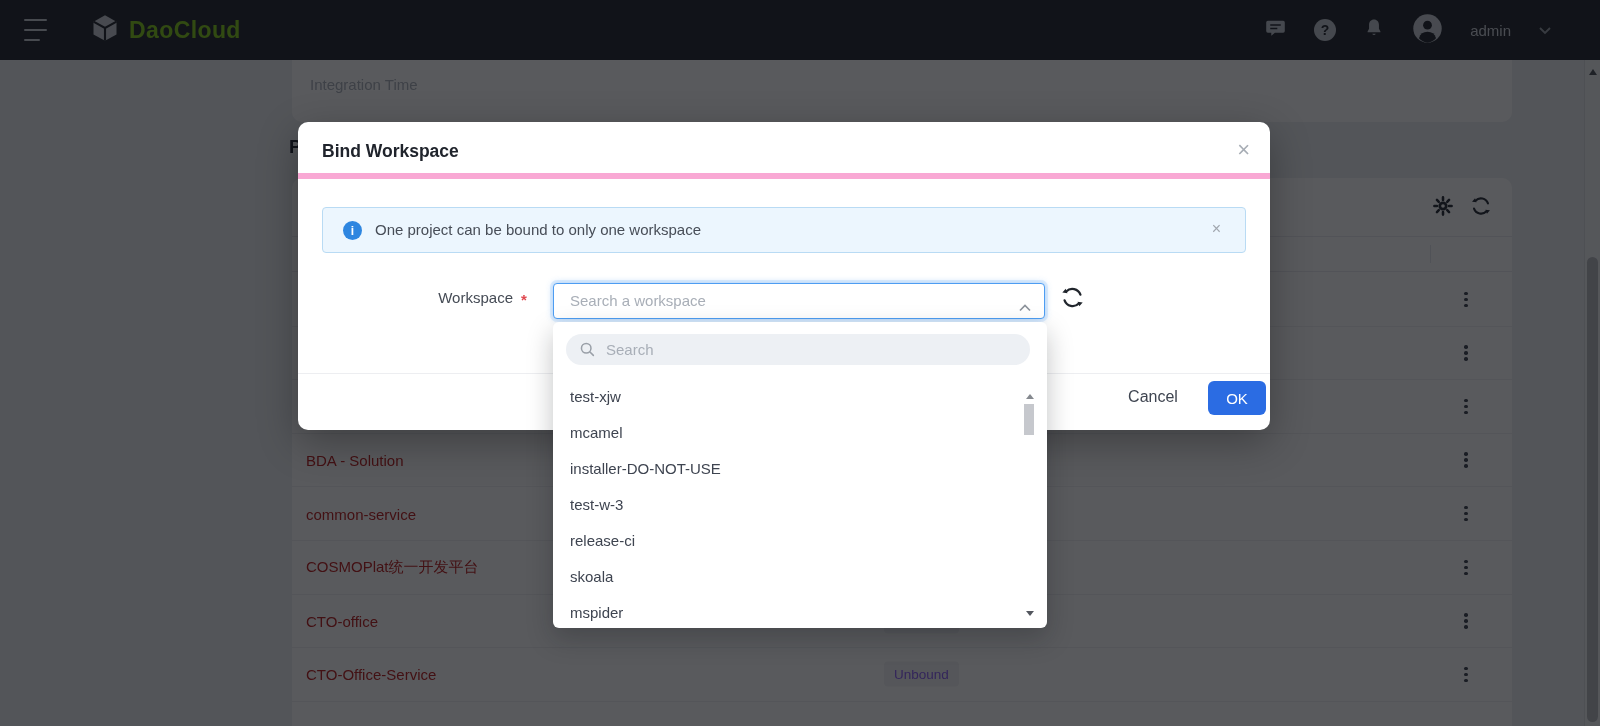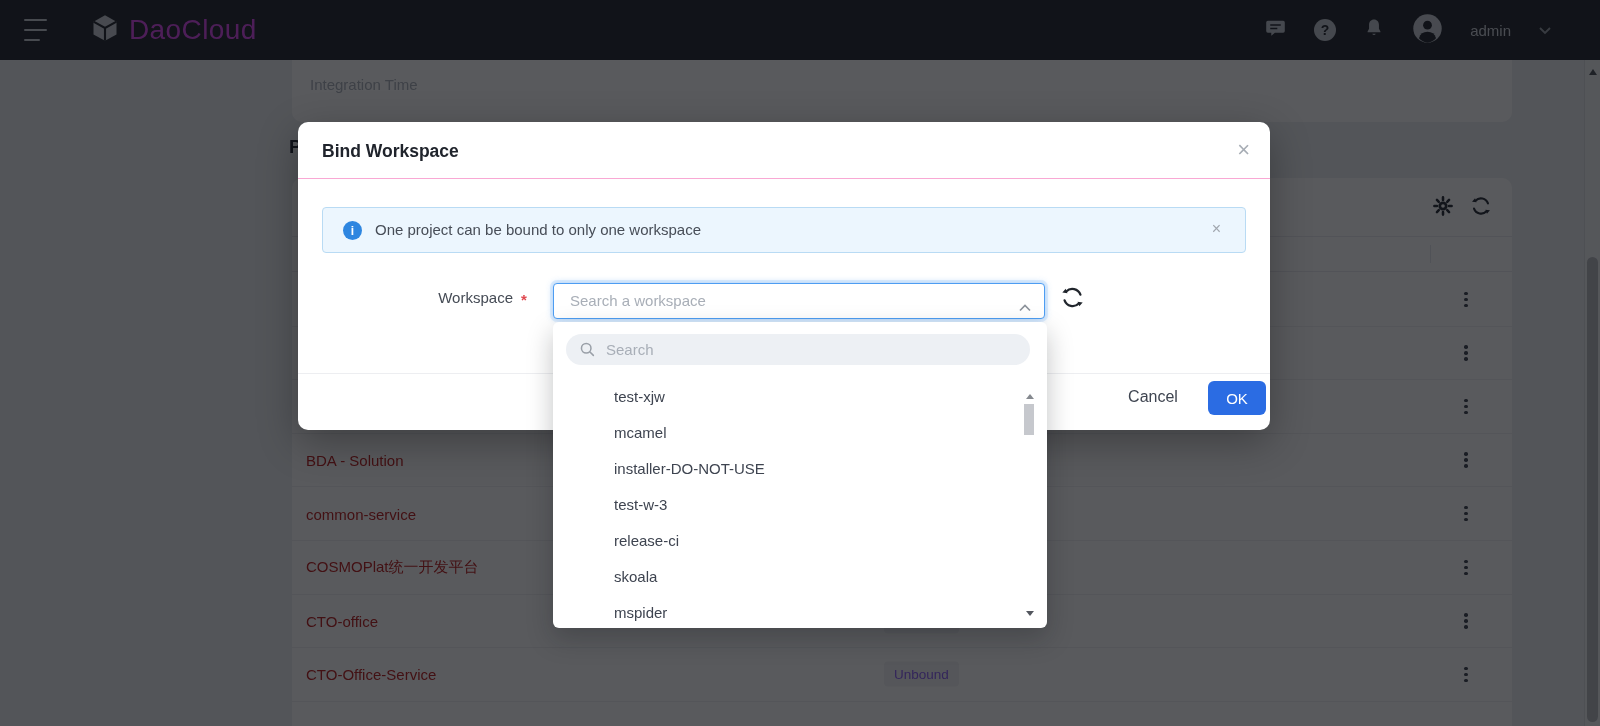--- a/index.html
+++ b/index.html
@@ -6,21 +6,21 @@
   html,body { width:1600px; height:726px; overflow:hidden; }
   body { font-family:"Liberation Sans", sans-serif; }
   .stage { position:relative; width:1600px; height:726px; background:#edeff2; overflow:hidden; }
 
   
   .topbar { position:absolute; left:0; top:0; width:1600px; height:60px; background:#20242c; z-index:1; }
   .hamburger { position:absolute; left:24px; top:19px; width:24px; height:22px; display:flex; flex-direction:column; justify-content:space-between; cursor:pointer; }
   .hamburger span { display:block; height:2.4px; background:#c7ccd4; border-radius:2px; }
   .hamburger span:nth-child(1){width:23px}.hamburger span:nth-child(2){width:23px}.hamburger span:nth-child(3){width:16px}
   .logo { position:absolute; left:90px; top:13px; display:flex; align-items:center; gap:9px; }
-  .logo-text { color:#d946ef; font-size:28px; font-weight:400; letter-spacing:.4px; }
+  .logo-text { color:#84cc16; font-size:23px; font-weight:700; letter-spacing:.4px; }
   .top-right { position:absolute; right:48px; top:0; height:60px; display:flex; align-items:center; gap:27px; color:#c2c7cf; }
   .circle-icon { width:22px; height:22px; border-radius:50%; background:#c2c7cf; color:#20242c; display:flex; align-items:center; justify-content:center; font-size:14px; font-weight:700; }
   .admin-name { color:#ccd1d8; font-size:15px; }
 
   
   .sidebar { position:absolute; left:0; top:60px; width:258px; height:666px; background:#ffffff; border-right:1px solid #e4e7ec; z-index:1; }
   .wb-row { position:absolute; left:0; top:21px; width:258px; height:44px; display:flex; align-items:center; padding-left:21px; color:#1b2233; }
   .wb-label { font-size:18px; font-weight:700; margin-left:13px; color:#1b2233; white-space:nowrap; }
   .wb-suffix { font-size:14px; font-weight:600; margin-left:6px; color:#6f7787; }
   .sb-divider { position:absolute; left:16px; right:18px; top:87px; height:1px; background:#eaecf0; }
@@ -48,21 +48,21 @@
   
   .pagebar { position:absolute; left:1584px; top:60px; width:16px; height:666px; background:#f3f4f5; border-left:1px solid #dddfe3; z-index:1; }
   .pagebar .up { position:absolute; left:4px; top:9px; width:0; height:0; border-left:4px solid transparent; border-right:4px solid transparent; border-bottom:6px solid #4d5158; }
   .pagebar .thumb { position:absolute; left:2px; top:197px; width:11px; height:465px; background:#b7babf; border-radius:6px; }
 
   
   .backdrop { position:absolute; inset:0; background:rgba(10,12,16,0.68); z-index:40; }
 
   
   .modal { position:absolute; left:298px; top:122px; width:972px; height:308px; background:#fff; border-radius:10px; box-shadow:0 12px 40px rgba(0,0,0,.3); z-index:50; }
-  .m-head { position:absolute; left:0; right:0; top:0; height:57px; border-bottom:1px solid #f9a8d4; }
+  .m-head { position:absolute; left:0; right:0; top:0; height:57px; border-bottom:6px solid #f9a8d4; }
   .m-title { position:absolute; left:24px; top:19px; font-size:17.5px; font-weight:700; color:#20242c; }
   .m-close { position:absolute; right:20px; top:15px; font-size:22px; color:#a7adb5; cursor:pointer; line-height:26px; }
   .alert { position:absolute; left:24px; right:24px; top:85px; height:46px; background:#ecf6fe; border:1px solid #b9dbf4; border-radius:4px; }
   .alert-ic { position:absolute; left:20px; top:13px; width:19px; height:19px; border-radius:50%; background:#2e86e0; color:#fff; font-size:12px; font-weight:700; display:flex; align-items:center; justify-content:center; font-style:normal; }
   .alert-text { position:absolute; left:52px; top:13px; font-size:15px; color:#474d57; }
   .alert-close { position:absolute; right:24px; top:12px; font-size:16px; color:#a0a6ae; cursor:pointer; }
   .f-label { position:absolute; left:0; top:167px; width:215px; text-align:right; font-size:15px; color:#454b55; }
   .f-req { position:absolute; left:223px; top:169px; color:#e0484f; font-size:15px; font-weight:700; }
   .select { position:absolute; left:255px; top:161px; width:492px; height:36px; background:#fff; border:1px solid #4d9df2; border-radius:4px; box-shadow:0 0 0 3px rgba(77,157,242,.14), 0 0 7px rgba(77,157,242,.45); cursor:pointer; }
   .select-ph { position:absolute; left:16px; top:8px; font-size:15px; color:#a8aeb7; }
@@ -71,21 +71,21 @@
   .m-footline { position:absolute; left:0; right:0; top:251px; height:1px; background:#edeef1; }
   .btn-cancel { position:absolute; left:820px; top:266px; width:70px; text-align:center; font-size:16px; color:#3e4450; cursor:pointer; }
   .btn-ok { position:absolute; left:910px; top:259px; width:58px; height:34px; background:#2b6ce3; border-radius:6px; color:#fff; font-size:15px; display:flex; align-items:center; justify-content:center; cursor:pointer; }
 
   
   .dropdown { position:absolute; left:553px; top:322px; width:494px; height:306px; background:#fff; border-radius:6px; box-shadow:0 10px 26px rgba(15,18,24,.25); z-index:60; overflow:hidden; }
   .search-pill { position:absolute; left:13px; top:12px; width:464px; height:31px; background:#edf0f4; border-radius:16px; }
   .search-pill svg { position:absolute; left:13px; top:7px; color:#9aa0a8; }
   .search-input { position:absolute; left:40px; top:2px; width:400px; height:27px; border:none; outline:none; background:transparent; font-size:15px; color:#3e4450; font-family:"Liberation Sans",sans-serif; }
   .search-input::placeholder { color:#a8aeb7; }
-  .dd-list { position:absolute; left:0; right:0; top:56px;margin-left:44px; }
+  .dd-list { position:absolute; left:0; right:0; top:56px; }
   .dd-item { height:36px; display:flex; align-items:center; padding-left:17px; font-size:15px; color:#3e4450; cursor:pointer; }
   .dd-up { position:absolute; left:473px; top:72px; width:0; height:0; border-left:4px solid transparent; border-right:4px solid transparent; border-bottom:5px solid #85898f; }
   .dd-thumb { position:absolute; left:471px; top:82px; width:10px; height:31px; background:#c6c8cd; }
   .dd-down { position:absolute; left:473px; top:289px; width:0; height:0; border-left:4px solid transparent; border-right:4px solid transparent; border-top:5px solid #53575e; }
 </style>
 </head>
 <body>
 
 <div class="stage">
 

